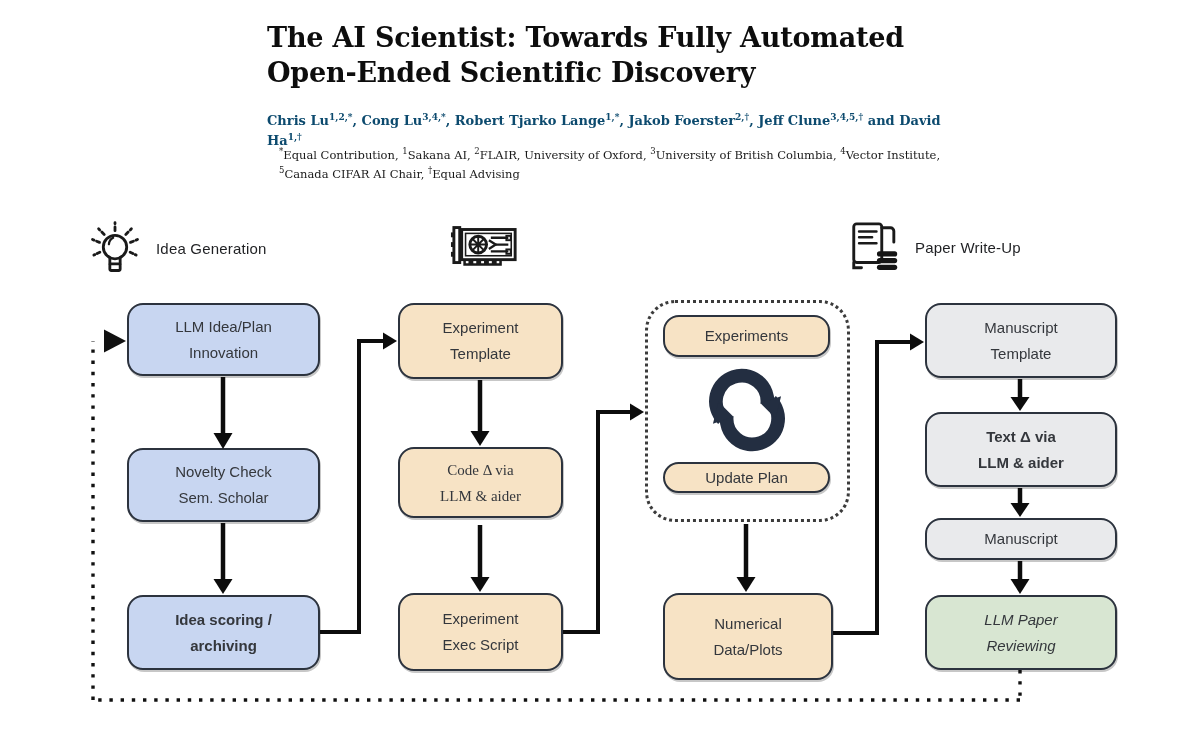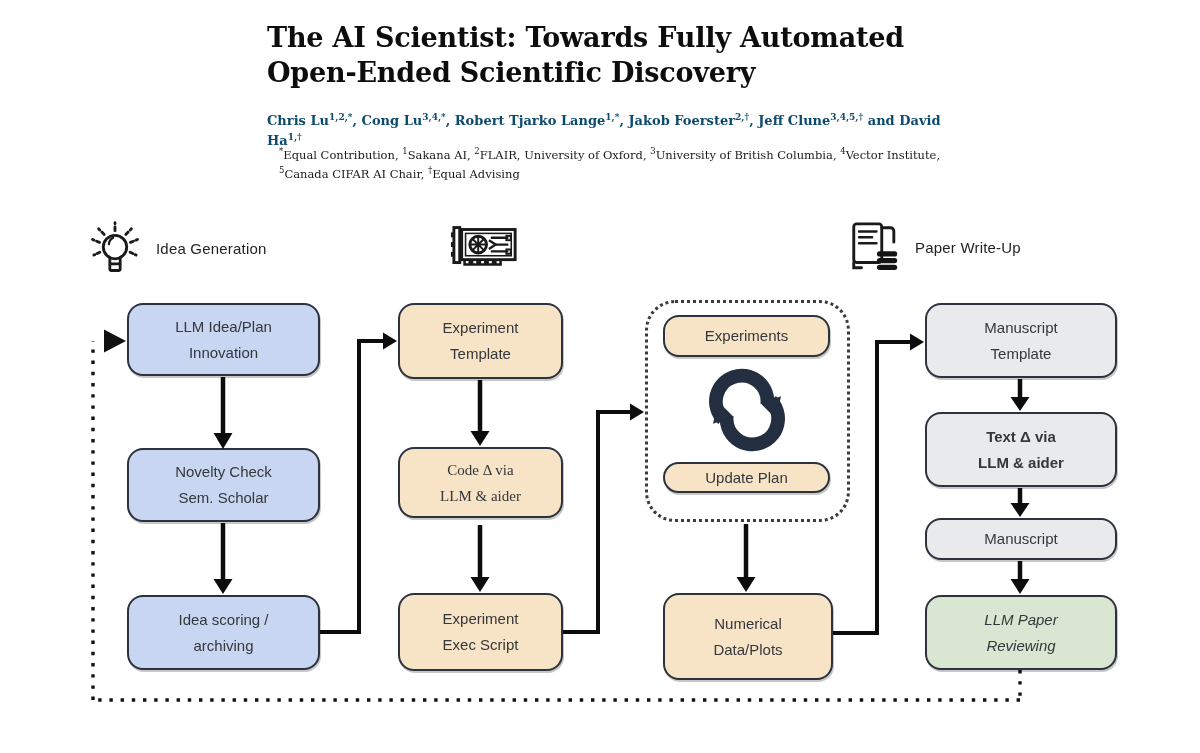--- a/index.html
+++ b/index.html
@@ -127,21 +127,21 @@
       <path d="M 76,40 A 28,28 0 1 1 28,56"></path>
     </g>
     <polygon points="87,35 65,43 81,59" fill="var(--loop-icon-color,#232e41)"></polygon>
     <polygon points="13,65 35,57 19,41" fill="var(--loop-icon-color,#232e41)"></polygon>
   </svg>
 
   <div class="flow-box fill-idea" style="left:127px;top:303px;width:193px;height:73px;">LLM Idea/Plan
 Innovation</div>
   <div class="flow-box fill-idea" style="left:127px;top:448px;width:193px;height:74px;">Novelty Check
 Sem. Scholar</div>
-  <div class="flow-box fill-idea" style="left:127px;top:595px;width:193px;height:75px;">Idea scoring /
+  <div class="flow-box fill-idea" style="left:127px;top:595px;width:193px;height:75px;font-weight:bold;">Idea scoring /
 archiving</div>
 
   <div class="flow-box fill-exp" style="left:398px;top:303px;width:165px;height:76px;">Experiment
 Template</div>
   <div class="flow-box fill-exp" style="left:398px;top:447px;width:165px;height:71px;font-family:Liberation Serif, serif;">Code Δ via
 LLM &amp; aider</div>
   <div class="flow-box fill-exp" style="left:398px;top:593px;width:165px;height:78px;">Experiment
 Exec Script</div>
   <div class="flow-box small fill-exp" style="left:663px;top:315px;width:167px;height:42px;">Experiments</div>
   <div class="flow-box small fill-exp" style="left:663px;top:462px;width:167px;height:31px;">Update Plan</div>

